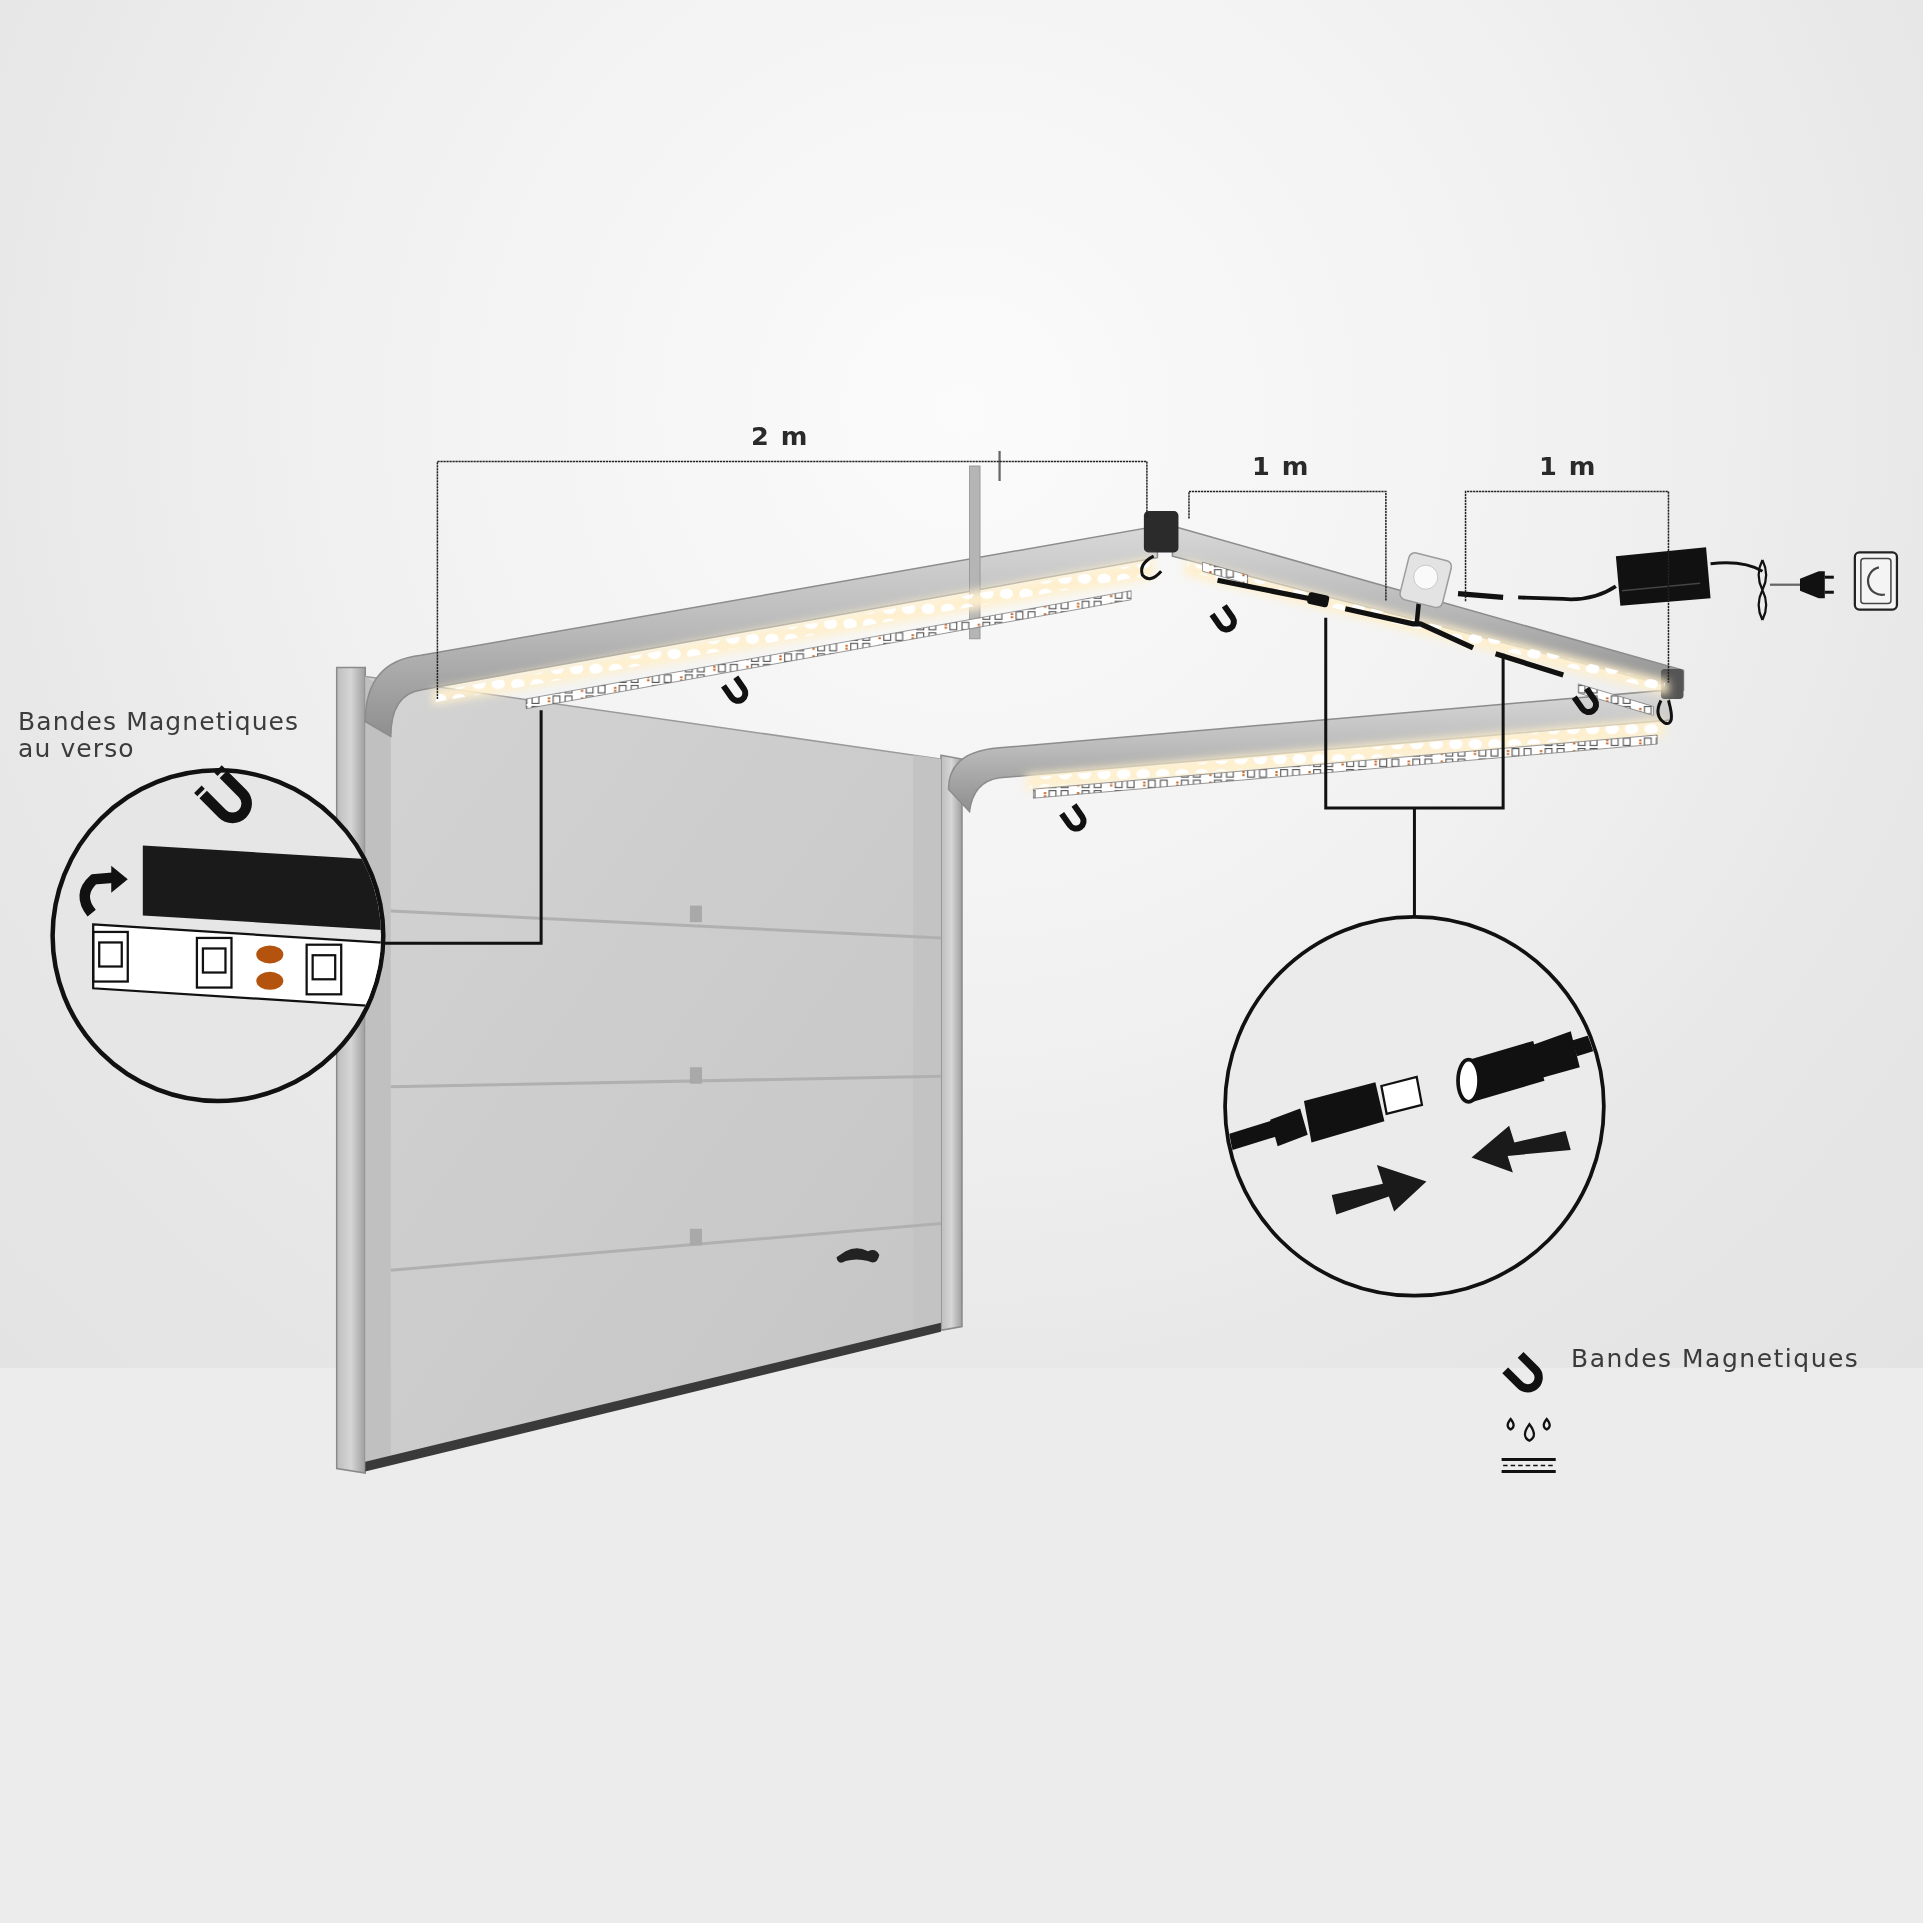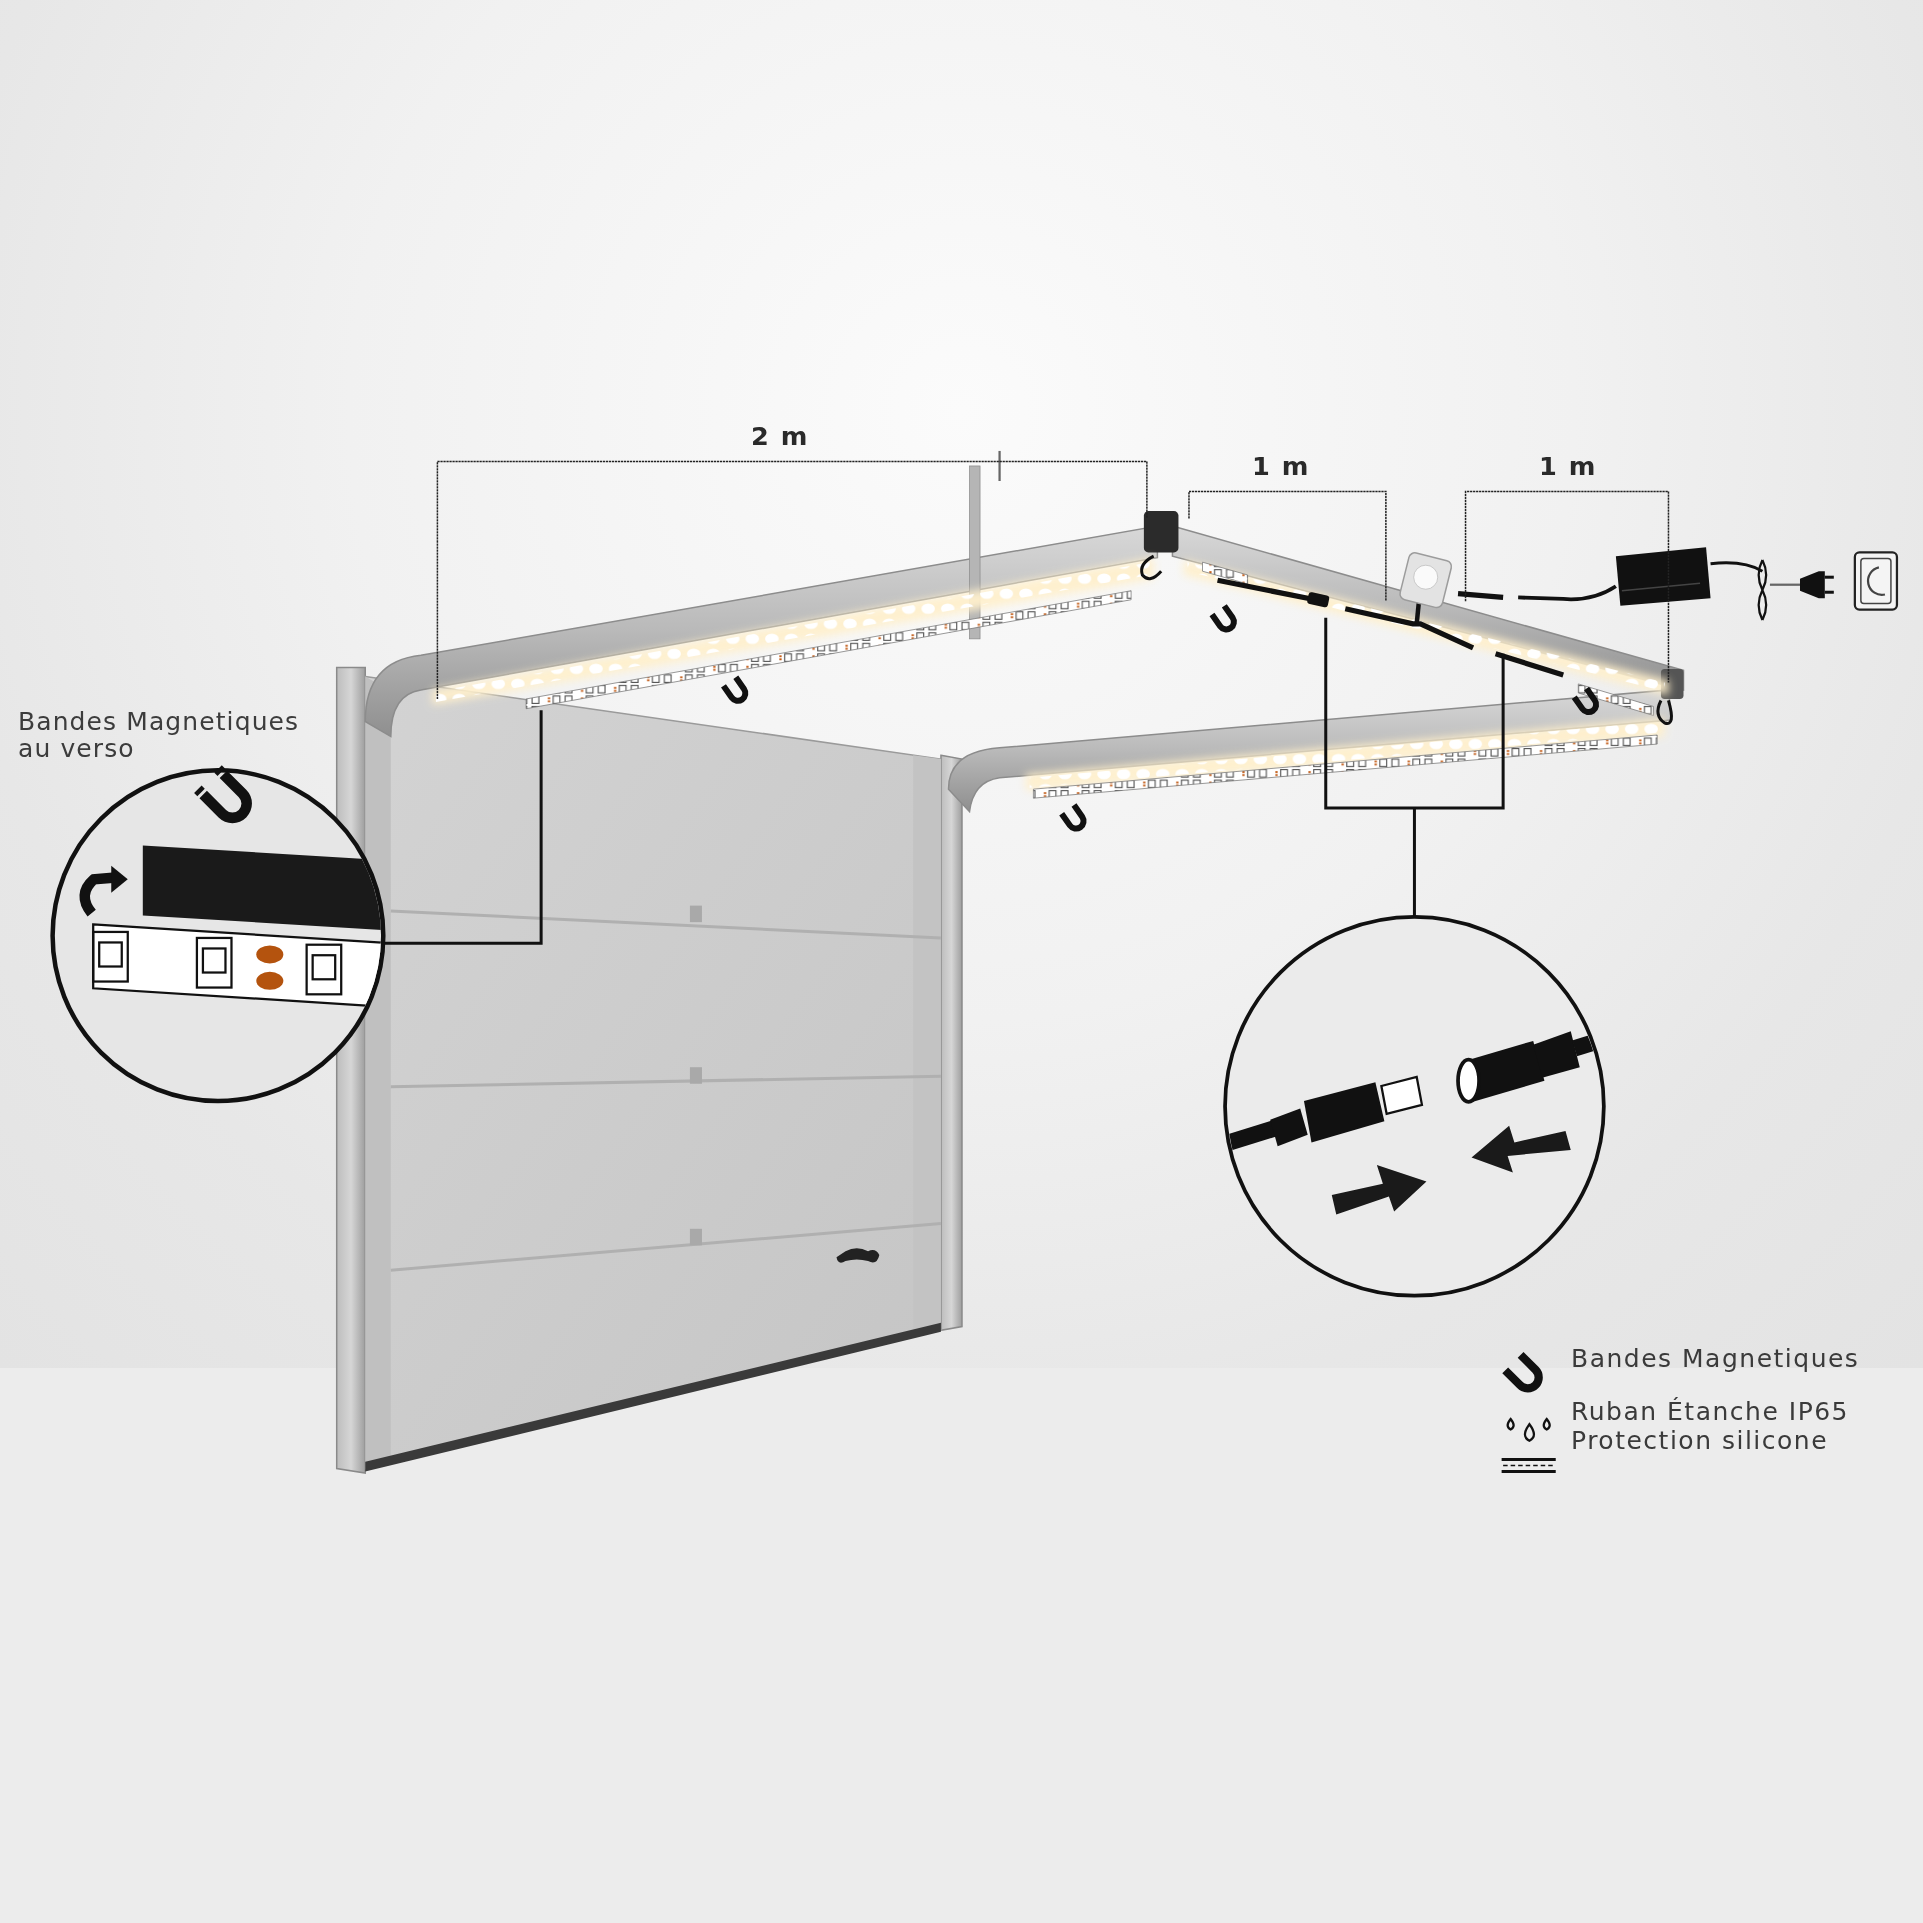--- a/index.html
+++ b/index.html
@@ -243,19 +243,15 @@
 
   <div class="callout-text" style="left:18px;top:708px;">
     <div>Bandes Magnetiques</div>
     <div>au verso</div>
   </div>
 
   <div class="legend">
     <div class="legend-row" style="height:60px;padding-left:83px;">
       <span class="legend-text">Bandes Magnetiques</span>
     </div>
-    <div style="padding-left:83px;margin-top:9px;">
-      <div class="legend-text">Ruban Étanche IP65</div>
-      <div class="legend-text">Protection silicone</div>
-    </div>
   </div>
 </div>
 
 
 </body></html>

